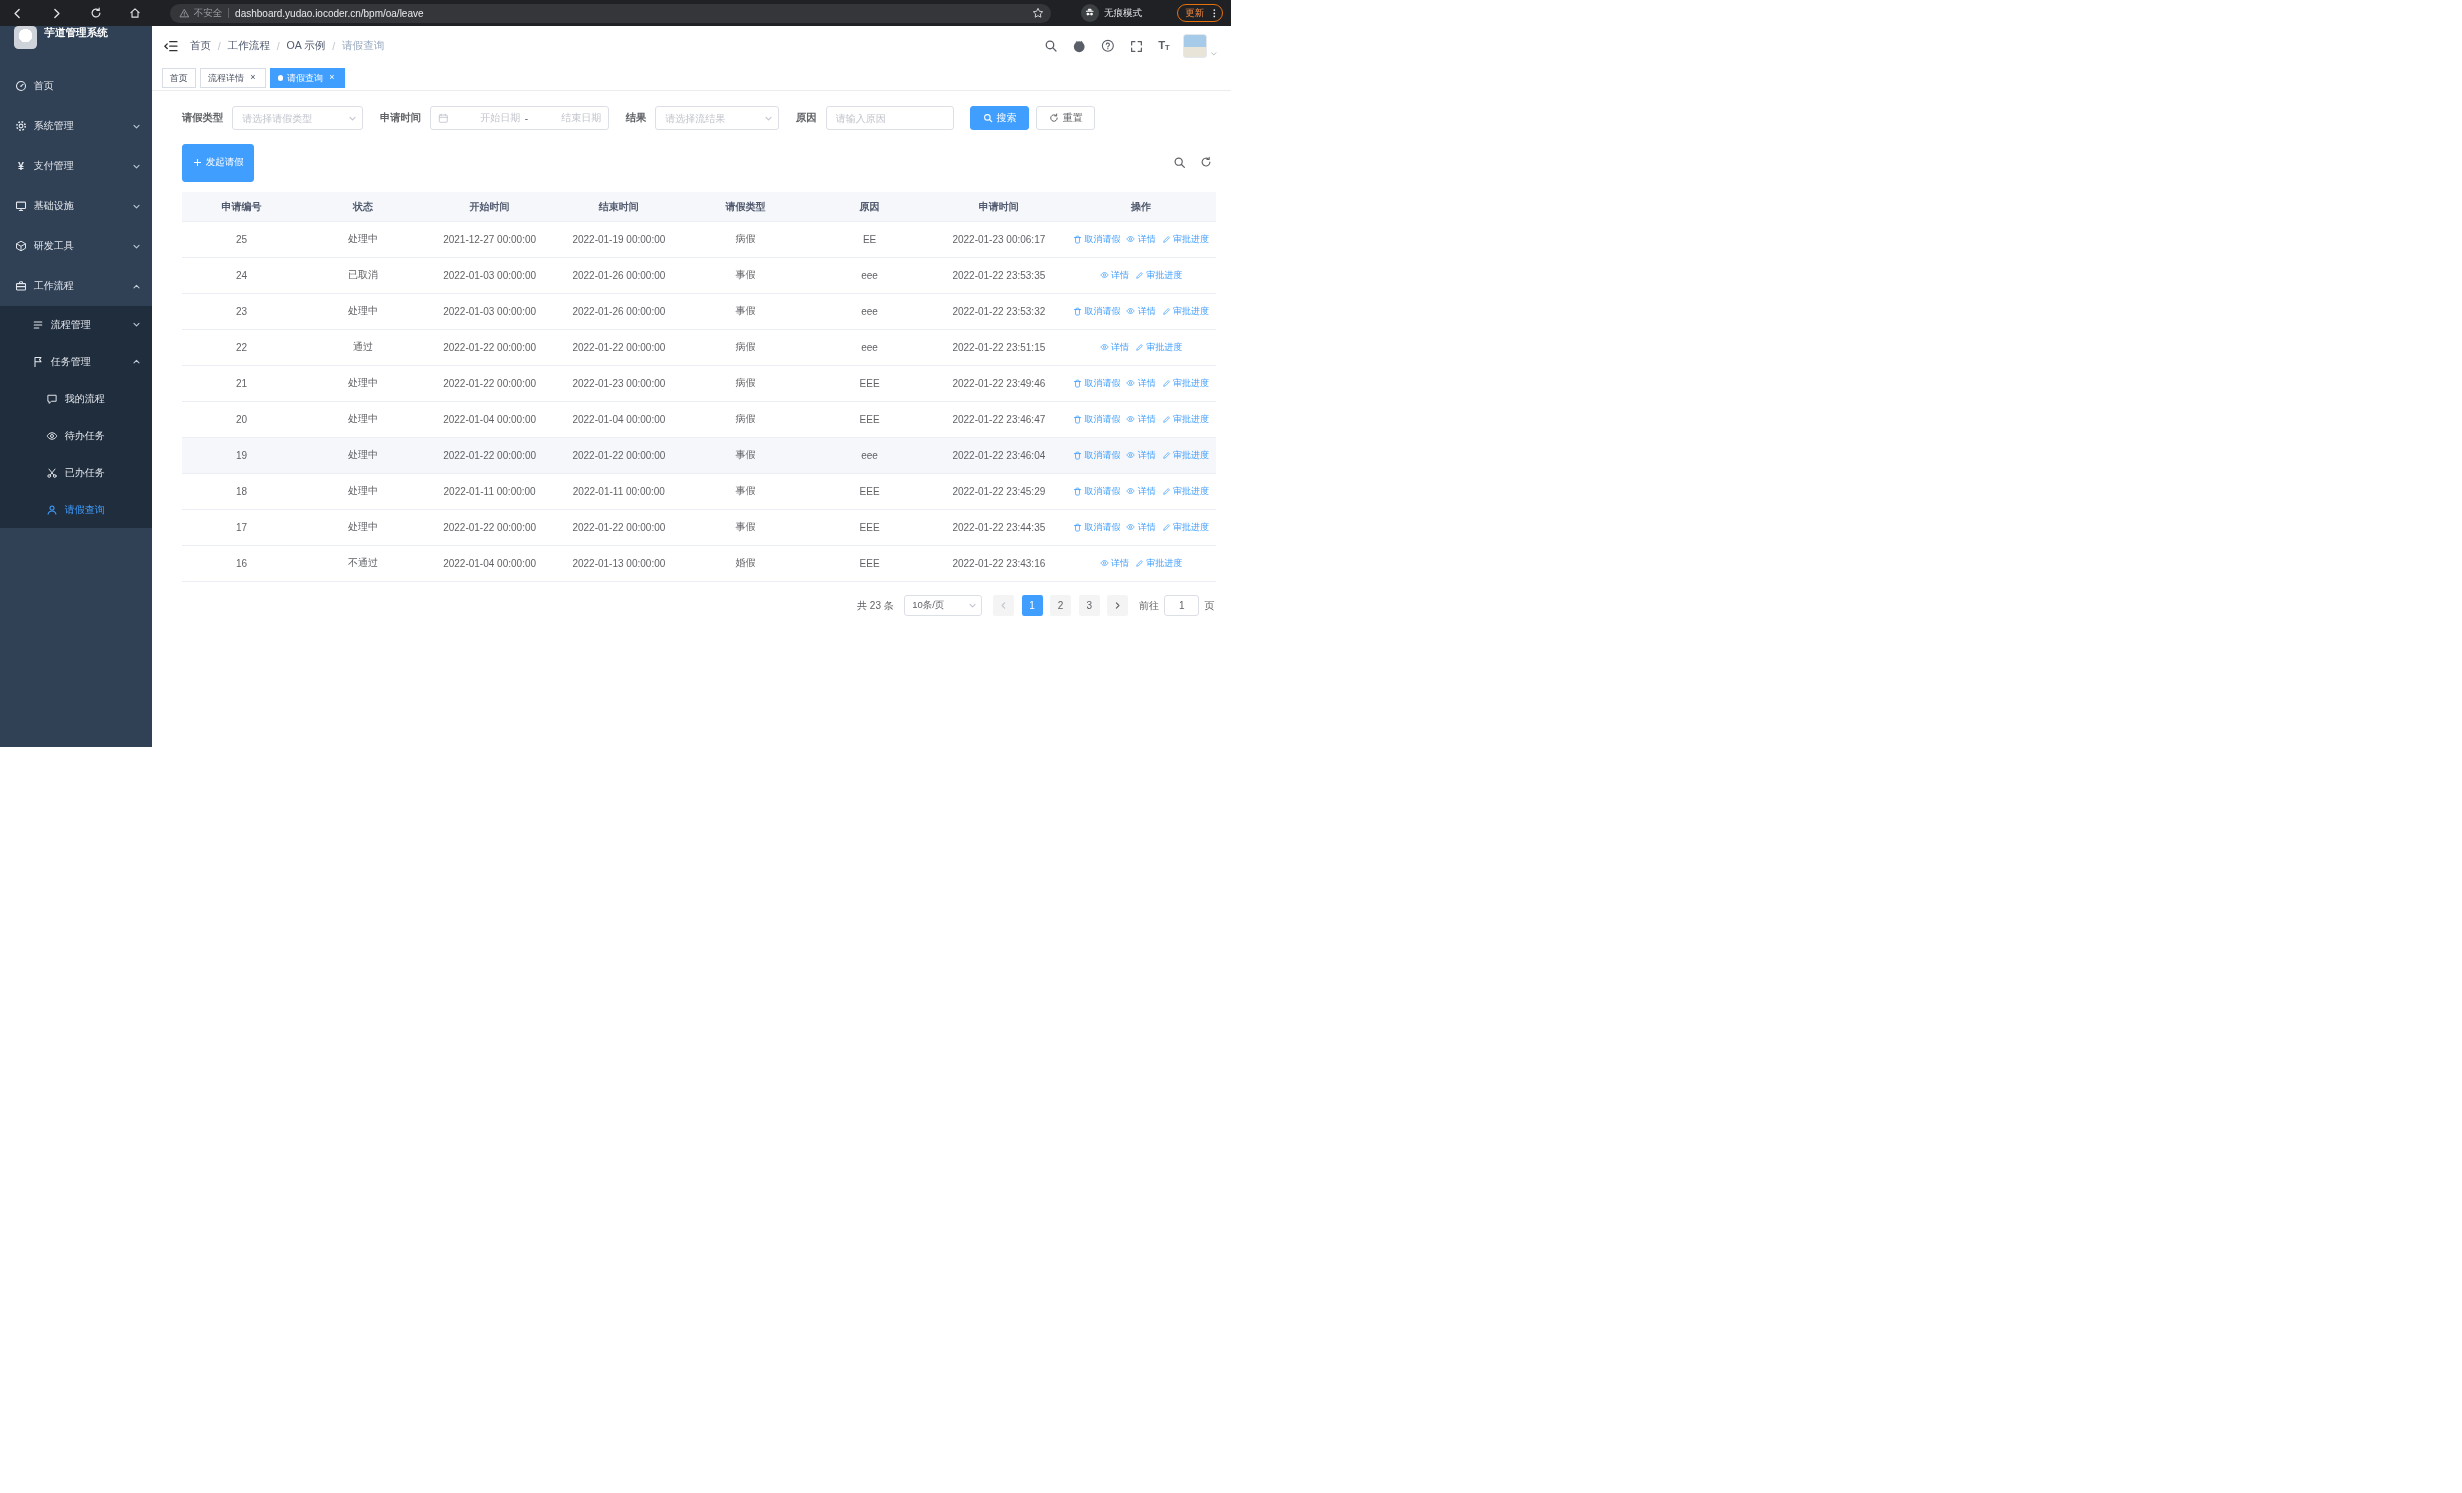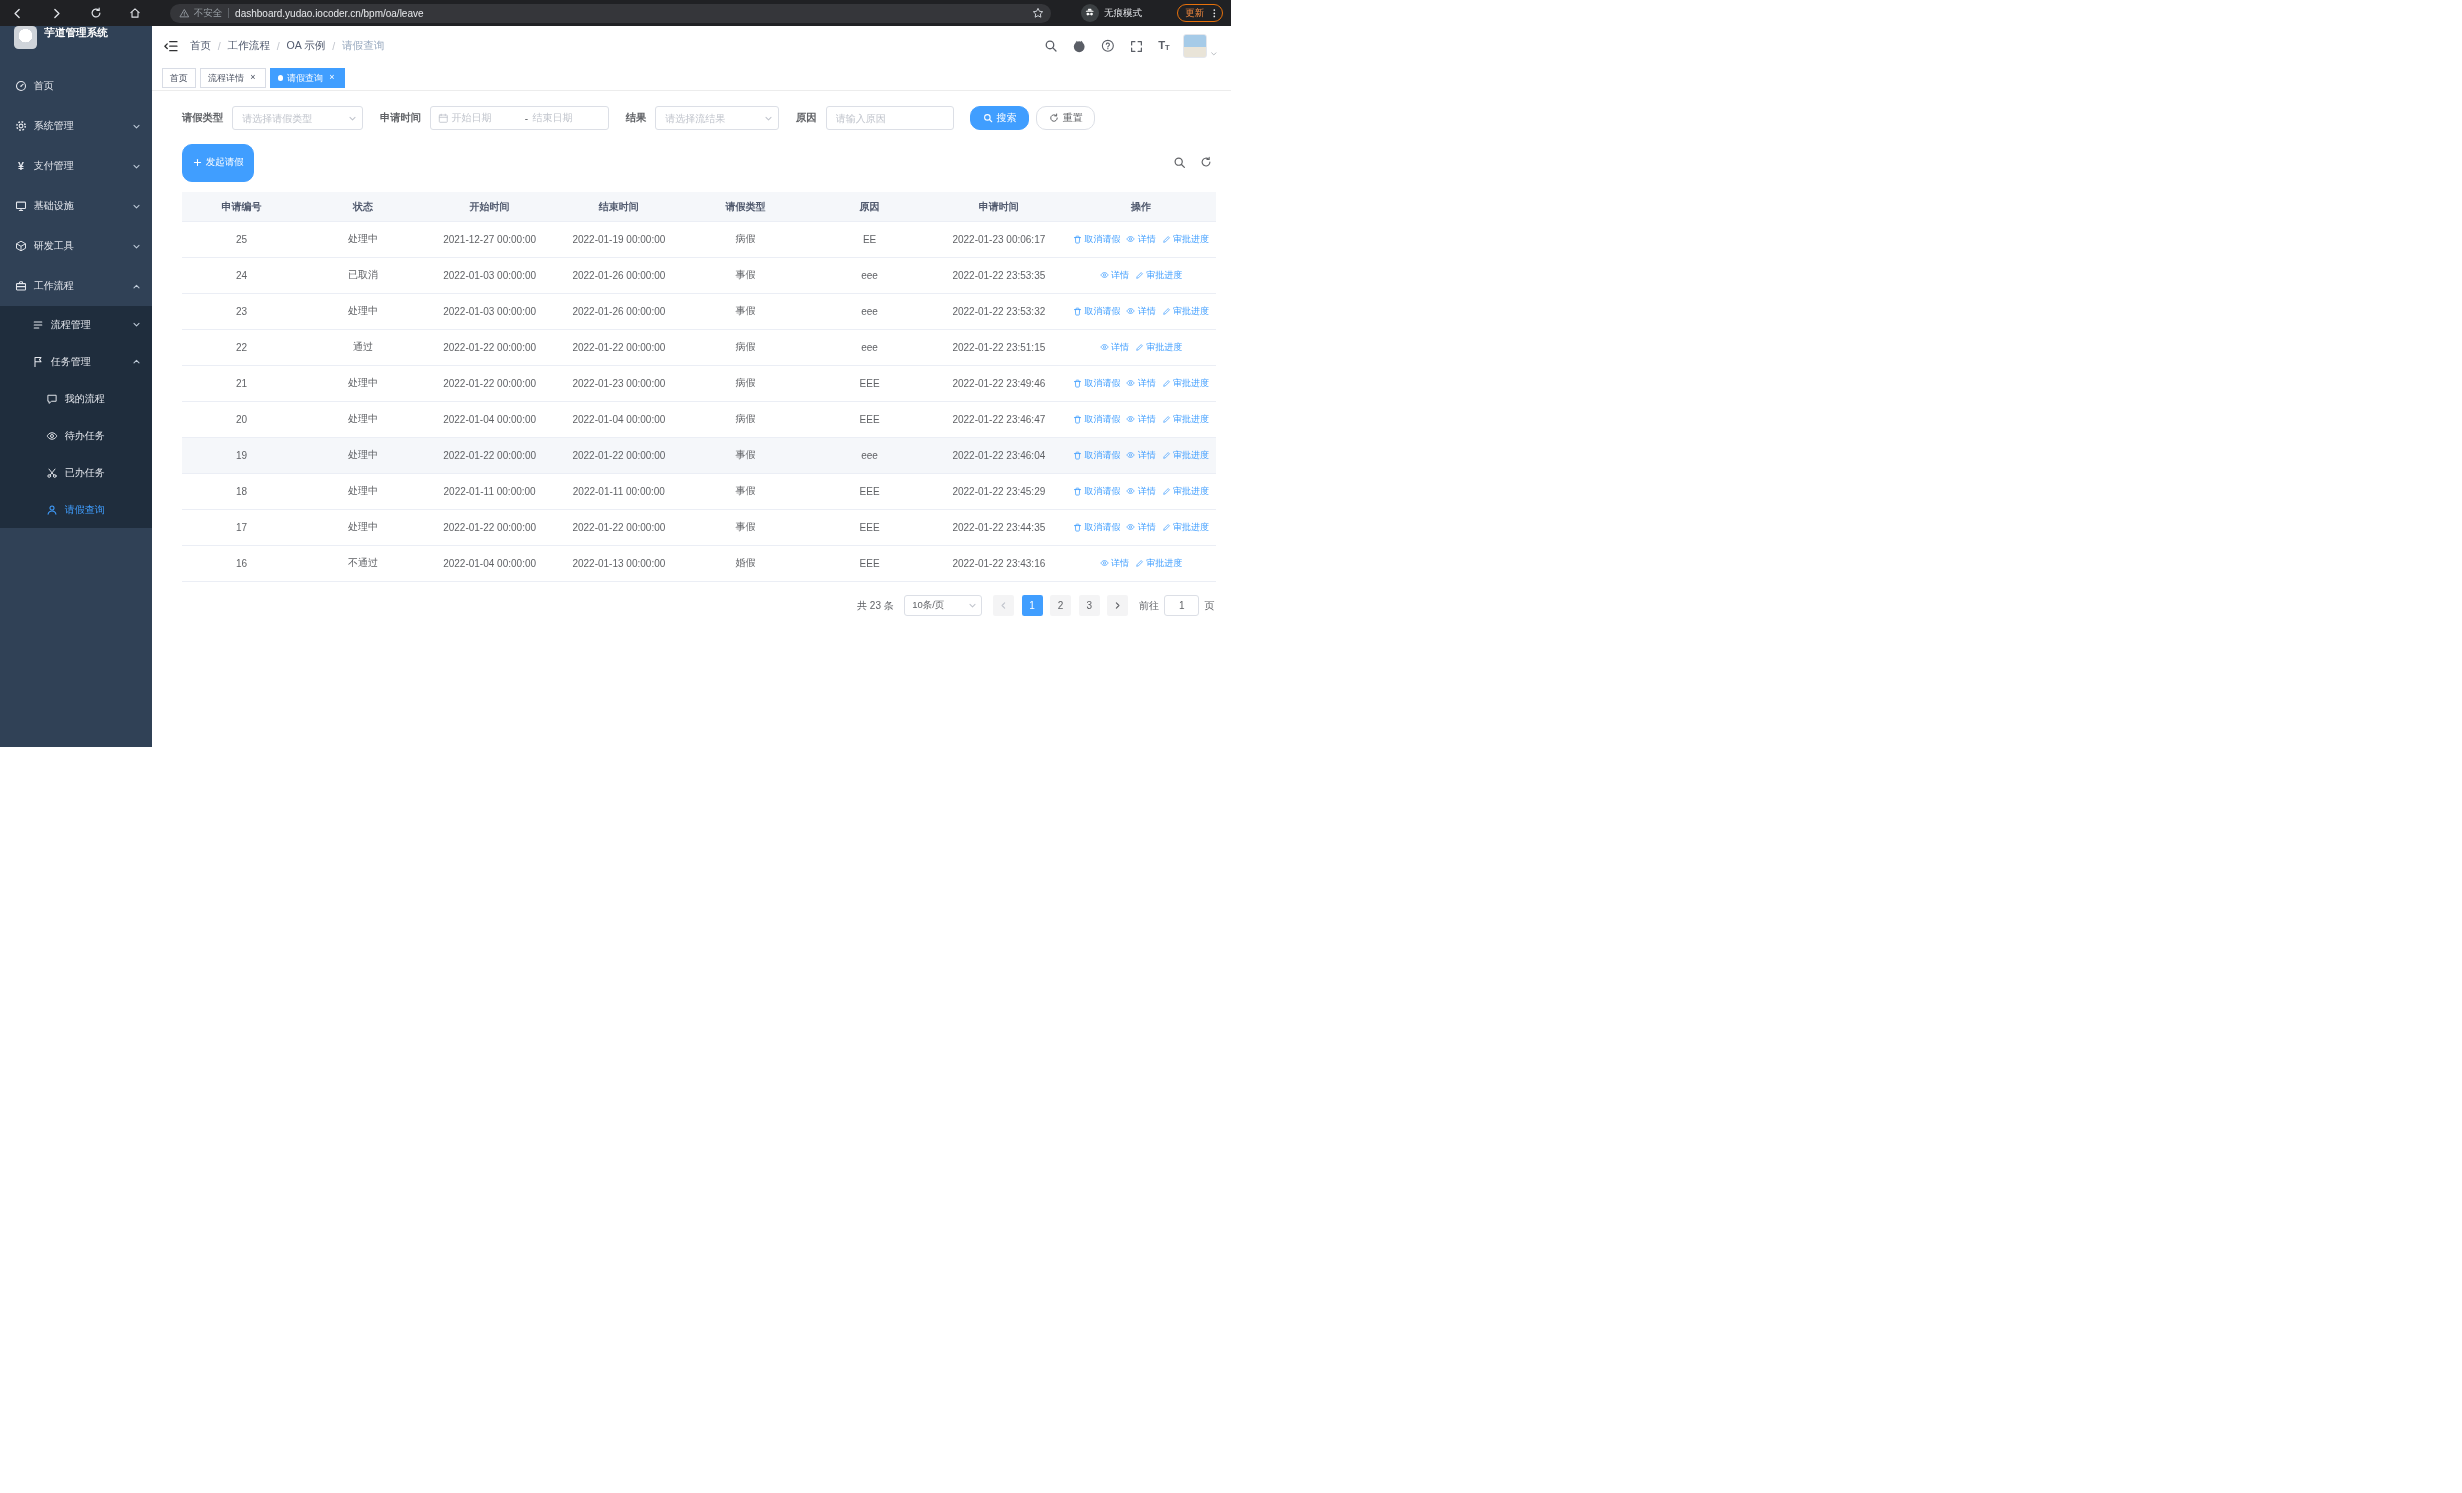--- a/index.html
+++ b/index.html
@@ -67,24 +67,24 @@
   .f-label { font-size:10.3px; font-weight:600; color:#606266; margin:0 9px 0 16.7px; white-space:nowrap; }
   .f-label.first { margin-left:0; }
   .ctrl { position:relative; height:24px; }
   .ctrl input { width:100%; height:24px; border:0.8px solid #dcdfe6; border-radius:3px; padding:0 20px 0 9px; font-size:10px; color:#606266; outline:none; font-family:inherit; }
   .ctrl input::placeholder { color:#c0c4cc; }
   .ctrl .sel-caret { position:absolute; right:6px; top:7.6px; width:9px; height:9px; color:#c0c4cc; pointer-events:none; }
   .sel-leave { width:131px; } .sel-result { width:124px;font-family:Liberation Serif, serif; } .inp-reason { width:128px; }
   .inp-reason input { padding-right:9px; }
   .date-range { width:179px; height:24px; border:0.8px solid #dcdfe6; border-radius:3px; display:flex; align-items:center; padding:0 6.8px; gap:3px; font-size:10px; cursor:text; }
   .date-range .cal-ic { width:10.6px; height:10.6px; color:#c0c4cc; flex:0 0 auto; }
-  .date-range .dr-ph { flex:1; text-align:left; color:#c0c4cc; }
+  .date-range .dr-ph { flex:1; text-align:right; color:#c0c4cc; }
   .date-range .dr-sep { color:#606266; padding:0 1.5px; }
 
-  .btn { display:inline-flex; align-items:center; justify-content:center; gap:3.8px; height:24px; padding:0 11.4px; border-radius:10px; font-size:10px; cursor:pointer; border:0.8px solid #dcdfe6; background:#fff; color:#606266; white-space:nowrap; }
+  .btn { display:inline-flex; align-items:center; justify-content:center; gap:3.8px; height:24px; padding:0 11.4px; border-radius:3px; font-size:10px; cursor:pointer; border:0.8px solid #dcdfe6; background:#fff; color:#606266; white-space:nowrap; }
   .btn .btn-ic { width:10px; height:10px; display:flex; align-items:center; justify-content:center; }
   .btn.primary { background:#409eff; border-color:#409eff; color:#fff; }
   .btn-search { margin-left:16.7px; }
   .btn-reset { margin-left:7.6px; }
 
   .toolbar-row { margin-top:13.7px; display:flex; align-items:center; }
   .btn-create { height:38px; padding:0 9px; font-size:9.5px; }
   .tool-icons { margin-left:auto; display:flex; align-items:center; gap:13.7px; padding-right:3px; }
   .tool-ic { width:13px; height:13px; color:#606266; cursor:pointer; }
 

